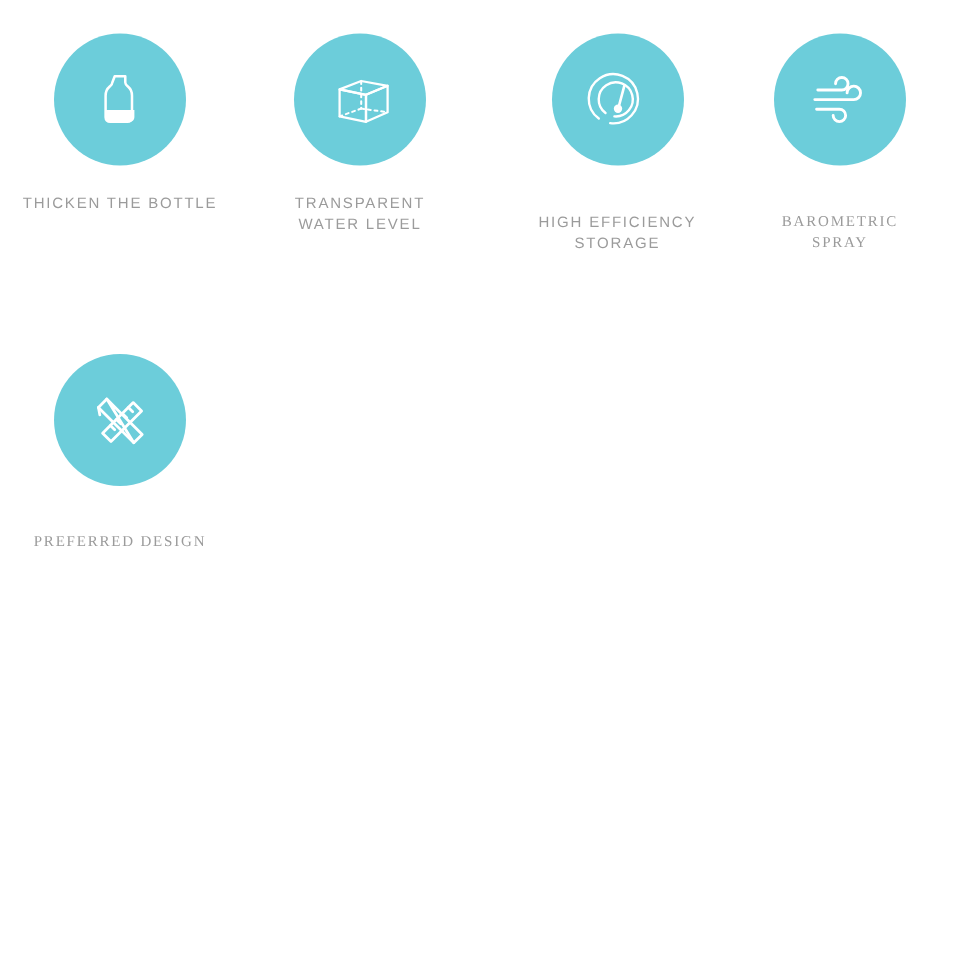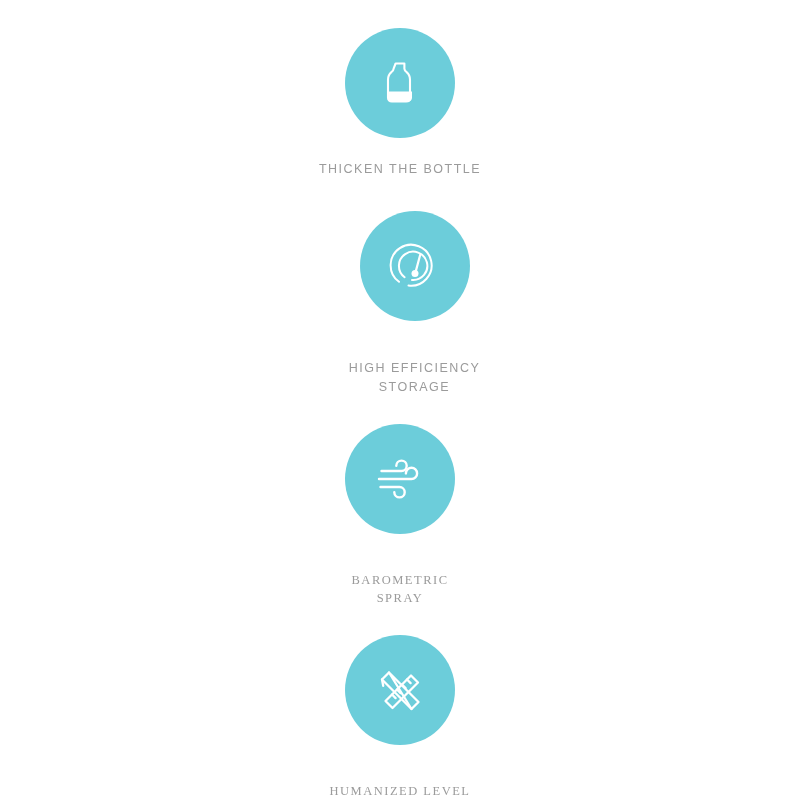--- a/index.html
+++ b/index.html
@@ -14,21 +14,21 @@
     background: #ffffff;
     font-family: "Liberation Sans", sans-serif;
     overflow: hidden;
   }
 
   .feature-grid {
     width: 800px;
     height: 800px;
     position: relative;
     display: grid;
-    grid-template-columns: 1fr;
+    grid-template-columns: 1fr 1fr 1fr 1fr;
     grid-template-rows: 1fr 1fr 1fr;
   }
 
   .feature-cell {
     position: relative;
     display: flex;
     flex-direction: column;
     align-items: center;
   }
 
@@ -83,20 +83,45 @@
 
           <path d="M24.6 9.5 h8.8 v5.2 c0 1.6 1.0 2.4 2.2 3.4 c2.4 2.0 3.4 4.4 3.4 7.6 v18.0 c0 2.2 -1.6 3.8 -3.8 3.8 h-14.4 c-2.2 0 -3.8 -1.6 -3.8 -3.8 v-18.0 c0 -3.2 1.0 -5.6 3.4 -7.6 c1.2 -1.0 2.2 -1.8 2.2 -3.4 z" stroke="#ffffff" stroke-width="2.1" stroke-linejoin="round"></path>
 
           <path d="M17.0 37.6 h24.0 v6.1 c0 2.2 -1.6 3.8 -3.8 3.8 h-16.4 c-2.2 0 -3.8 -1.6 -3.8 -3.8 z" fill="#ffffff"></path>
         </svg>
       </span>
     </div>
     <div class="feature-label">THICKEN THE BOTTLE</div>
   </div>
 
+  <div class="feature-cell row-1">
+    <div class="icon-circle">
+      <span>
+        <svg viewBox="0 0 58 58" fill="none" xmlns="http://www.w3.org/2000/svg">
+          <g stroke="#ffffff" stroke-width="1.9" stroke-linejoin="round" stroke-linecap="round">
+
+            <path d="M12 20.5 V43 L34 47.5 V25 Z"></path>
+
+            <path d="M12 20.5 L30 13.5 L52 17.5 L34 25 Z"></path>
+
+            <path d="M34 25 L52 17.5 V39.5 L34 47.5 Z"></path>
+          </g>
+          <g stroke="#ffffff" stroke-width="1.7" stroke-linecap="round" stroke-dasharray="2.4 3.2">
+
+            <path d="M30 13.5 V36.5"></path>
+
+            <path d="M30 36.5 L12 43"></path>
+            <path d="M30 36.5 L52 39.5"></path>
+          </g>
+        </svg>
+      </span>
+    </div>
+    <div class="feature-label">TRANSPARENT
+WATER LEVEL</div>
+  </div>
 
   <div class="feature-cell row-2">
     <div class="icon-circle">
       <span>
         <svg viewBox="0 0 58 58" fill="none" xmlns="http://www.w3.org/2000/svg">
 
           <path d="M13.0 44.8 A20.5 20.5 0 1 1 22.5 48.6" stroke="#ffffff" stroke-width="2.0" stroke-linecap="round"></path>
 
           <path d="M18.6 40.2 A14.2 14.2 0 1 1 26.0 43.0" stroke="#ffffff" stroke-width="2.0" stroke-linecap="round"></path>
 
@@ -144,16 +169,16 @@
             <path d="M21.0 33.5 L24.6 37.1"></path>
 
             <path d="M18.0 11.5 L25.0 18.5 L47.5 41.0 L40.5 48.0 Z"></path>
 
             <path d="M18.0 11.5 L11.0 18.5 L40.5 48.0"></path>
             <path d="M11.0 18.5 L12.2 24.8"></path>
           </g>
         </svg>
       </span>
     </div>
-    <div class="feature-label">HUMANIZED LEVEL</div>
+    <div class="feature-label">PREFERRED DESIGN</div>
   </div>
 
 </div>
 
 </body></html>

